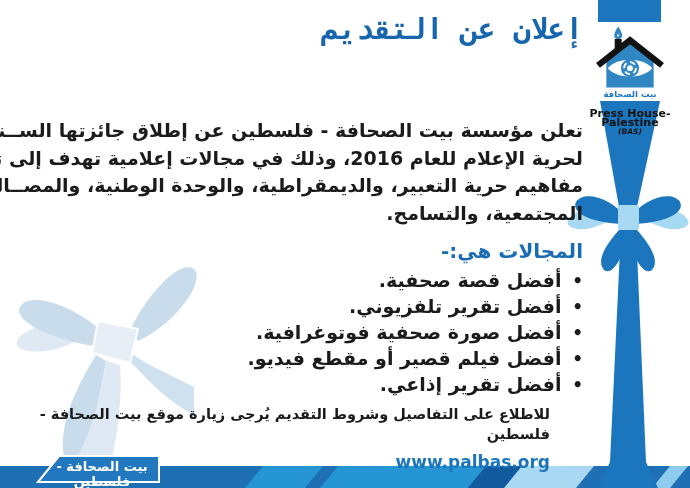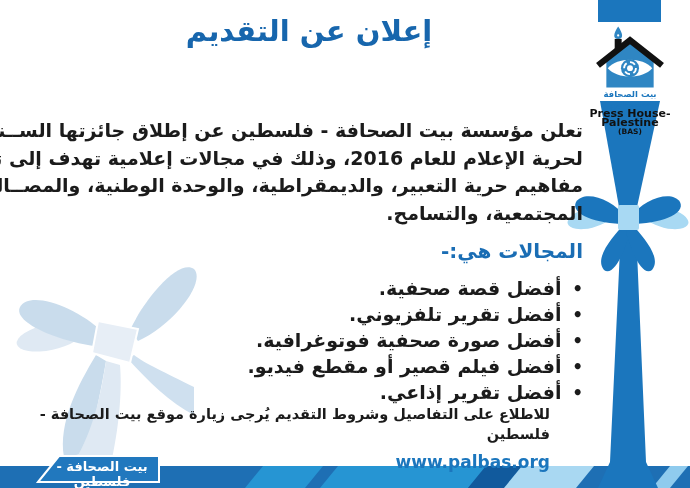--- a/index.html
+++ b/index.html
@@ -1,42 +1,42 @@
 <!DOCTYPE html>
 <html lang="ar"><head>
 <meta charset="utf-8">
 <style>
   html,body{margin:0;padding:0;background:#888;}
   .page{
     position:relative;width:690px;height:488px;background:#ffffff;
     overflow:hidden;font-family:"DejaVu Sans",sans-serif;margin:0 auto;
   }
   .layer{position:absolute;}
-  .title-block{position:absolute;top:12px;right:107px;left:35px;z-index:5;text-align:center;direction:rtl;}
+  .title-block{position:absolute;top:12px;right:107px;left:35px;z-index:5;text-align:right;direction:rtl;font-family:Liberation Mono, monospace;}
   .title-line{font-size:29px;font-weight:bold;color:#1766ad;line-height:39px;letter-spacing:0;}
   .para-block{position:absolute;top:117px;right:107px;left:35px;z-index:5;direction:rtl;}
   .para-line{font-size:19px;font-weight:bold;color:#1b1b1b;line-height:27.5px;
              text-align:justify;text-align-last:justify;white-space:nowrap;}
   .para-line.last{text-align-last:right;white-space:normal;}
   .fields-heading{position:absolute;top:239px;right:107px;z-index:5;direction:rtl;
                   font-size:20px;font-weight:bold;color:#1a6db4;}
-  .fields-list{position:absolute;top:276px;right:107px;z-index:5;direction:rtl;
+  .fields-list{position:absolute;top:268px;right:107px;z-index:5;direction:rtl;
                list-style:none;margin:0;padding:0;}
   .fields-list li{font-size:19px;font-weight:bold;color:#1b1b1b;line-height:25px;text-align:right;}
   .bullet{color:#1b1b1b;margin-left:4px;font-size:17px;}
   .footer-block{position:absolute;top:404px;right:140px;left:35px;z-index:5;direction:rtl;text-align:right;}
   .footer-note{font-size:14.5px;font-weight:bold;color:#1b1b1b;line-height:20px;}
   .website{font-size:17px;font-weight:bold;color:#1b76bd;line-height:20px;margin-top:8px;
            direction:ltr;text-align:right;cursor:pointer;}
   
   .logo-block{position:absolute;left:589px;top:25px;width:82px;z-index:4;text-align:center;}
   .logo-block svg{display:block;margin:0 auto;}
   .logo-ar{font-size:8.5px;font-weight:bold;color:#1b76bd;line-height:10px;direction:rtl;}
   .logo-en{font-size:11px;font-weight:bold;color:#111;line-height:9px;}
-  .logo-abbr{font-size:7.5px;font-weight:bold;color:#111;line-height:9px;}
+  .logo-abbr{font-size:7.5px;font-weight:bold;color:#111;line-height:9px;font-style:italic;}
   
   .ribbon-svg{left:560px;top:0;z-index:2;}
   .bar-svg{left:0;top:466px;z-index:1;}
   .watermark-svg{left:0;top:245px;z-index:0;}
   .banner{position:absolute;left:32px;top:453px;width:130px;height:32px;z-index:3;}
   .banner-label{position:absolute;left:14px;top:6px;width:112px;text-align:center;
                 font-size:13px;font-weight:bold;color:#ffffff;direction:rtl;}
 </style>
 </head>
 <body>

